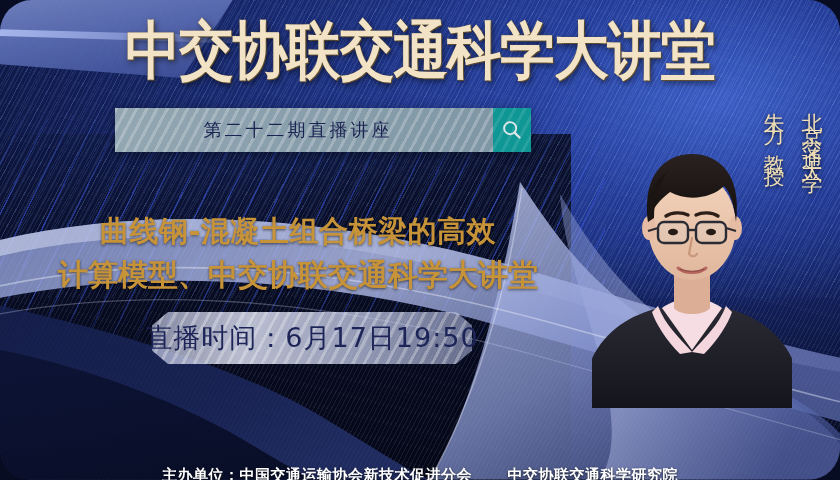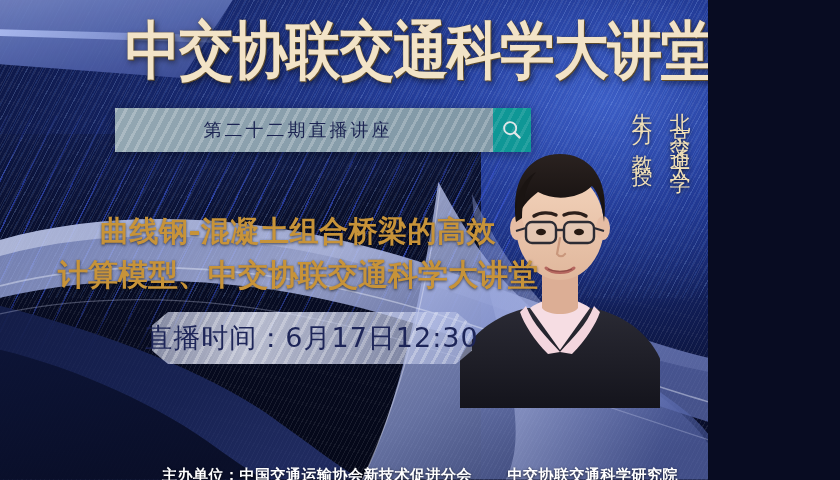--- a/index.html
+++ b/index.html
@@ -1,23 +1,24 @@
 <!DOCTYPE html>
 <html><head>
 <meta charset="utf-8">
 <style>
   * { margin:0; padding:0; box-sizing:border-box; }
   html,body { width:840px; height:480px; overflow:hidden; background:#080c22; }
   body { font-family:"Liberation Sans","DejaVu Sans",sans-serif; }
 
   #poster{
     position:relative;
-    width:708px; height:480px;
+    width:840px; height:480px;
     overflow:hidden;
     background:#0a0f2c;
+    border-radius:32px;
   }
 
   
   .bg-base{
     position:absolute; inset:0;
     background:
       radial-gradient(130% 90% at 78% 18%, #2b47a8 0%, #1c3080 30%, #101c52 55%, #070b22 85%),
       linear-gradient(180deg,#0b1030 0%,#0a1030 60%,#050818 100%);
   }
   
@@ -362,21 +363,21 @@
   </div>
 
   <div class="lecture-title">
     <div class="l1">曲线钢-混凝土组合桥梁的高效</div>
     <div class="l2">计算模型、中交协联交通科学大讲堂</div>
   </div>
 
   <div class="time-pill">
     <div class="fill"></div>
     <div class="edge"></div>
-    <span class="txt">直播时间：6月17日12:30</span>
+    <span class="txt">直播时间：6月17日19:50</span>
   </div>
 
   <div class="v-text v-name">朱力  教授</div>
   <div class="v-text v-org">北京交通大学</div>
 
   <div class="host-line">
     <span>主办单位：中国交通运输协会新技术促进分会</span>
     <span class="gap"></span>
     <span>中交协联交通科学研究院</span>
   </div>

